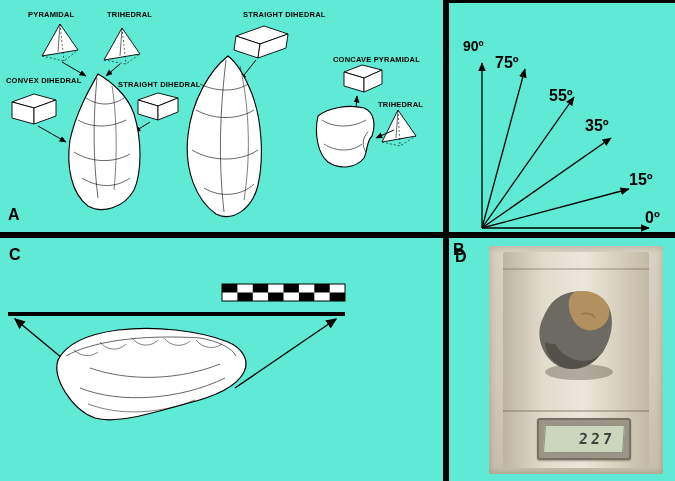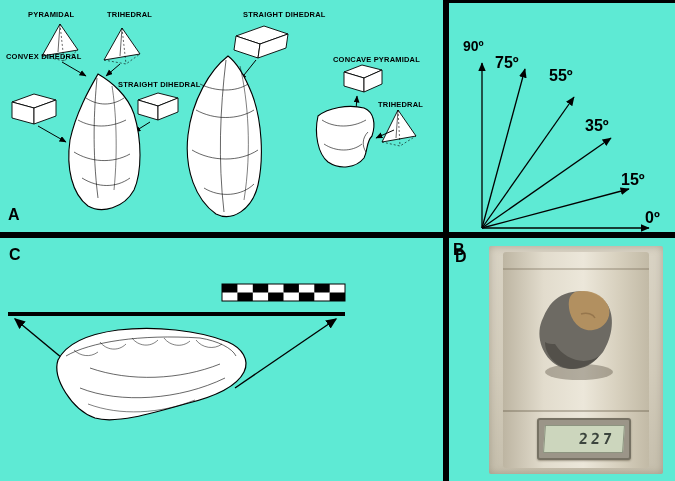--- a/index.html
+++ b/index.html
@@ -129,21 +129,21 @@
                  C356,168 340,170 328,162 C318,154 314,134 318,116 Z" fill="#fff" stroke-width="1.1"></path>
         <path d="M322,120 C334,128 352,128 366,120" stroke-width="0.6"></path>
         <path d="M324,144 C336,152 352,152 362,144" stroke-width="0.6"></path>
         <path d="M368,132 C362,138 362,146 366,152" stroke-width="0.6"></path>
       </g>
     </svg>
 
     <div class="a-label" style="left:28px;top:10px">PYRAMIDAL</div>
     <div class="a-label" style="left:107px;top:10px">TRIHEDRAL</div>
     <div class="a-label" style="left:243px;top:10px">STRAIGHT DIHEDRAL</div>
-    <div class="a-label" style="left:6px;top:52px">CONVEX DIHEDRAL</div>
+    <div class="a-label" style="left:6px;top:76px">CONVEX DIHEDRAL</div>
     <div class="a-label" style="left:118px;top:80px">STRAIGHT DIHEDRAL</div>
     <div class="a-label" style="left:333px;top:55px">CONCAVE PYRAMIDAL</div>
     <div class="a-label" style="left:378px;top:100px">TRIHEDRAL</div>
 
     <div class="panel-letter" style="left:8px;top:206px">A</div>
   </div>
 
   <div class="panel panel-b">
     <svg width="226" height="229" viewBox="0 0 226 229">
       <defs>
@@ -155,23 +155,23 @@
         <path d="M33,193 L33,28" marker-end="url(#arrB)"></path>
         <path d="M33,193 L76,34" marker-end="url(#arrB)"></path>
         <path d="M33,193 L125,62" marker-end="url(#arrB)"></path>
         <path d="M33,193 L162,103" marker-end="url(#arrB)"></path>
         <path d="M33,193 L180,154" marker-end="url(#arrB)"></path>
         <path d="M33,193 L200,193" marker-end="url(#arrB)"></path>
       </g>
     </svg>
     <div class="b-label big" style="left:14px;top:3px">90º</div>
     <div class="b-label" style="left:46px;top:19px">75º</div>
-    <div class="b-label" style="left:100px;top:32px">55º</div>
+    <div class="b-label" style="left:100px;top:52px">55º</div>
     <div class="b-label" style="left:136px;top:82px">35º</div>
-    <div class="b-label" style="left:172px;top:136px">15º</div>
+    <div class="b-label" style="left:180px;top:136px">15º</div>
     <div class="b-label" style="left:196px;top:174px">0º</div>
 
     <div class="panel-letter" style="left:4px;top:206px">B</div>
   </div>
 
   <div class="panel panel-c">
     <svg width="443" height="243" viewBox="0 0 443 243">
       <defs>
         <marker id="arrC" markerWidth="10" markerHeight="10" refX="7" refY="3.5" orient="auto">
           <path d="M0,0 L8,3.5 L0,7 Z" fill="#000"></path>

